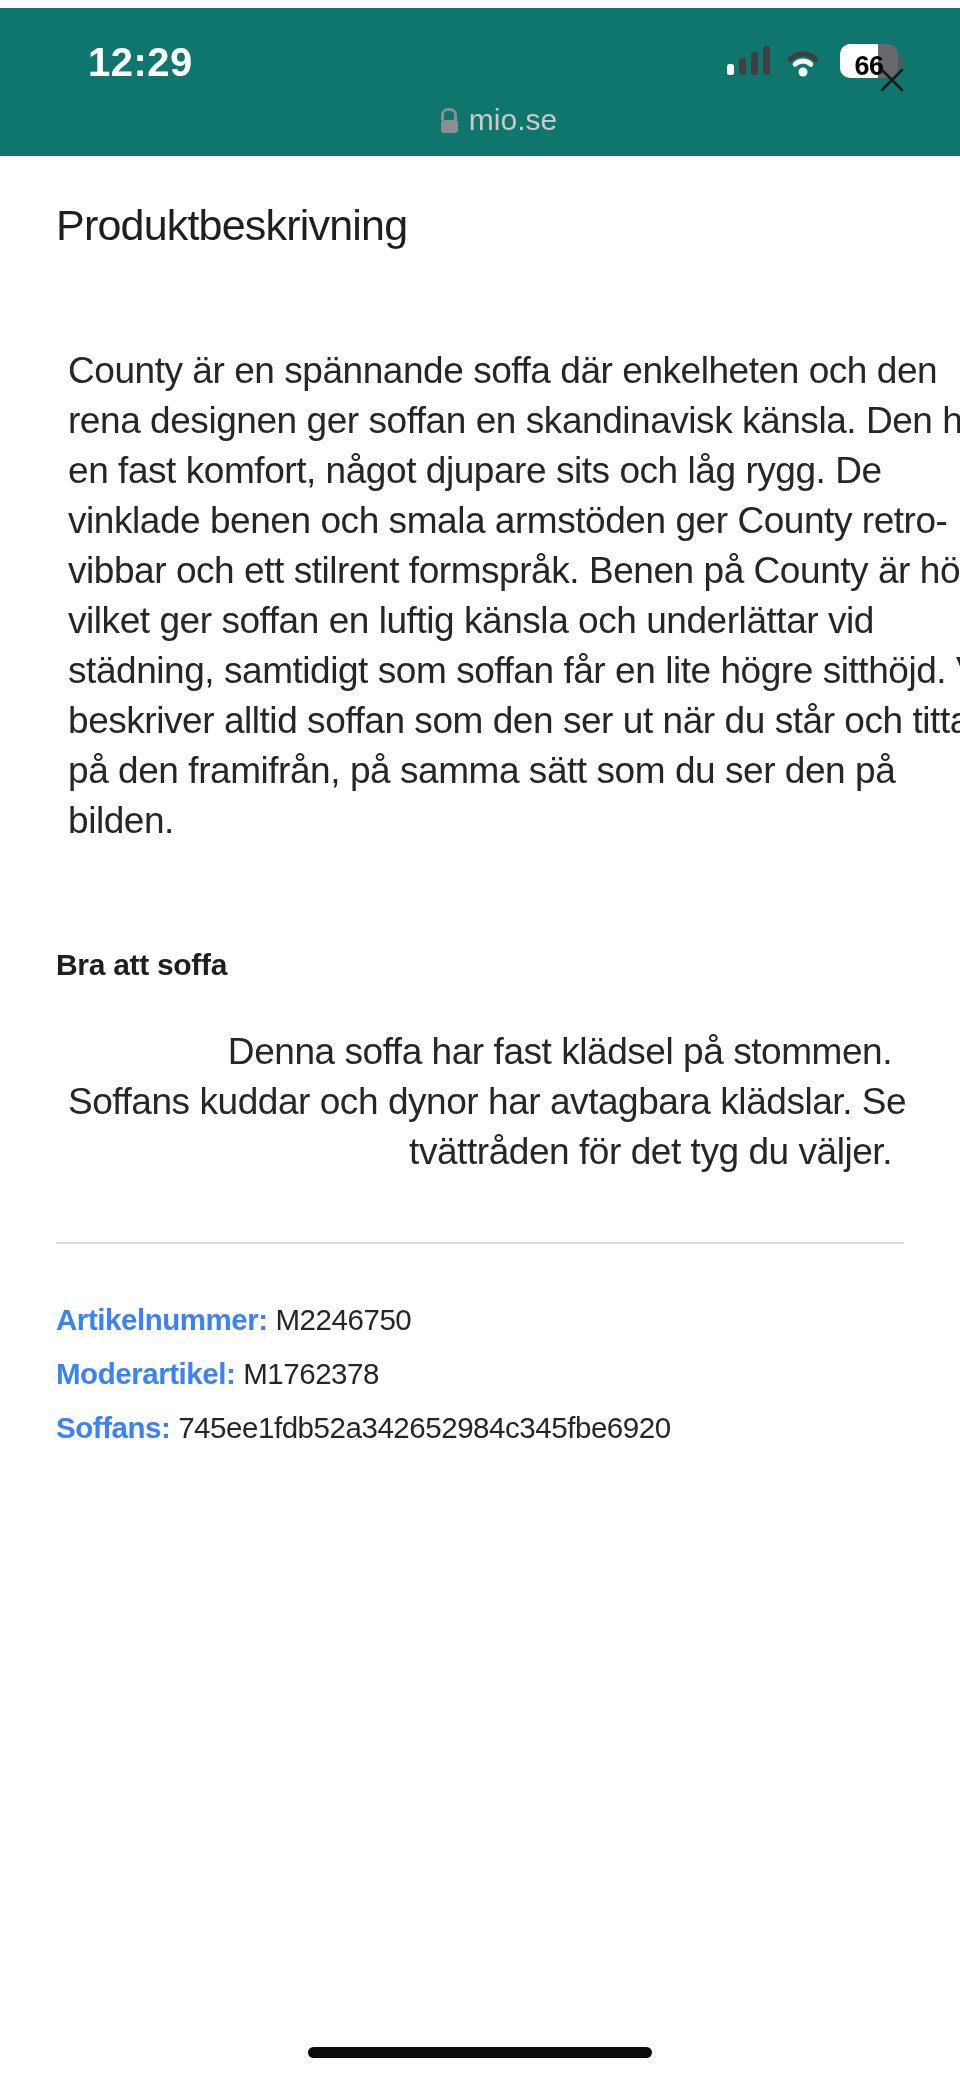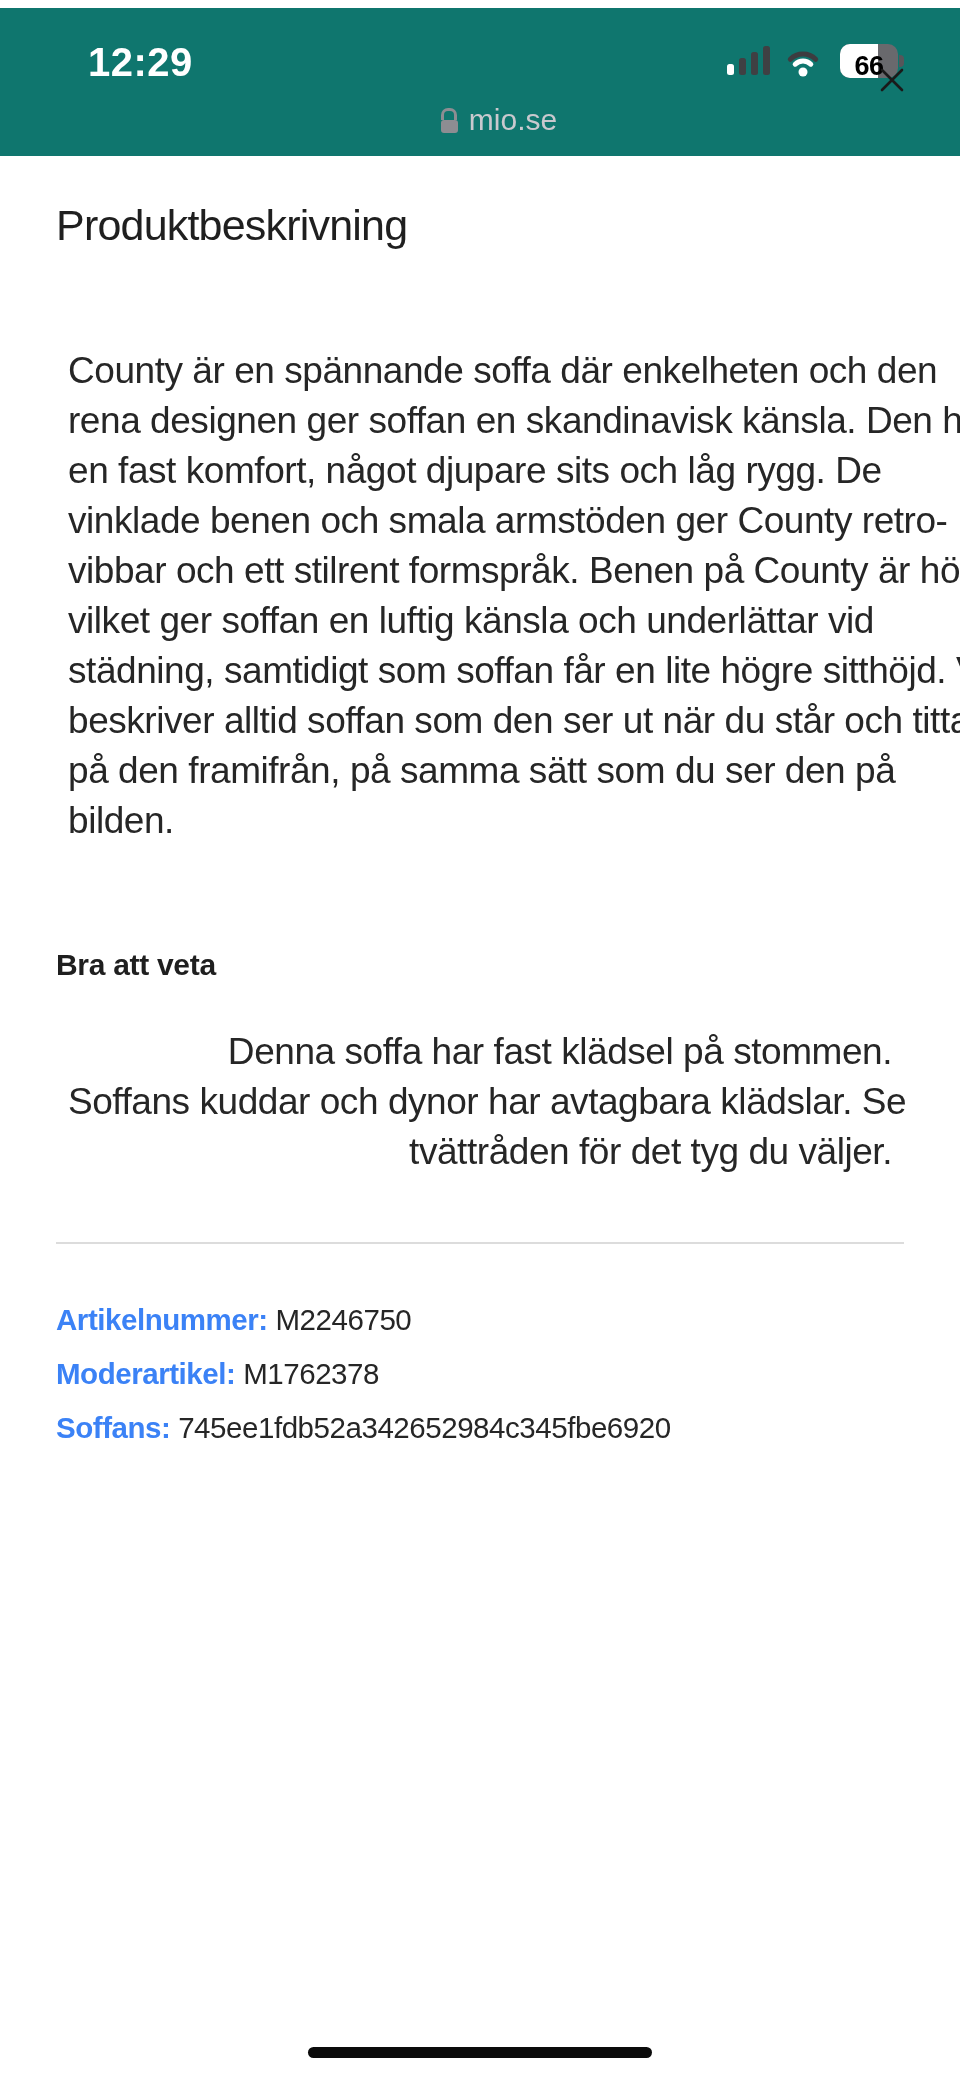--- a/index.html
+++ b/index.html
@@ -149,21 +149,21 @@
 rena designen ger soffan en skandinavisk känsla. Den har
 en fast komfort, något djupare sits och låg rygg. De
 vinklade benen och smala armstöden ger County retro-
 vibbar och ett stilrent formspråk. Benen på County är höga
 vilket ger soffan en luftig känsla och underlättar vid
 städning, samtidigt som soffan får en lite högre sitthöjd. Vi
 beskriver alltid soffan som den ser ut när du står och tittar
 på den framifrån, på samma sätt som du ser den på
 bilden.</p>
 
-    <h2 class="know-heading">Bra att veta</h2>
+    <h2 class="know-heading">Bra att soffa</h2>
     <p class="body-text know">Denna soffa har fast klädsel på stommen.
 Soffans kuddar och dynor har avtagbara klädslar. Se
 tvättråden för det tyg du väljer.</p>
 
     <hr class="divider">
 
     <div class="details">
       <div class="detail-row"><span class="detail-label">Artikelnummer: </span><span>M2246750</span></div>
       <div class="detail-row"><span class="detail-label">Moderartikel: </span><span>M1762378</span></div>
       <div class="detail-row"><span class="detail-label">Soffans: </span><span>745ee1fdb52a342652984c345fbe6920</span></div>

